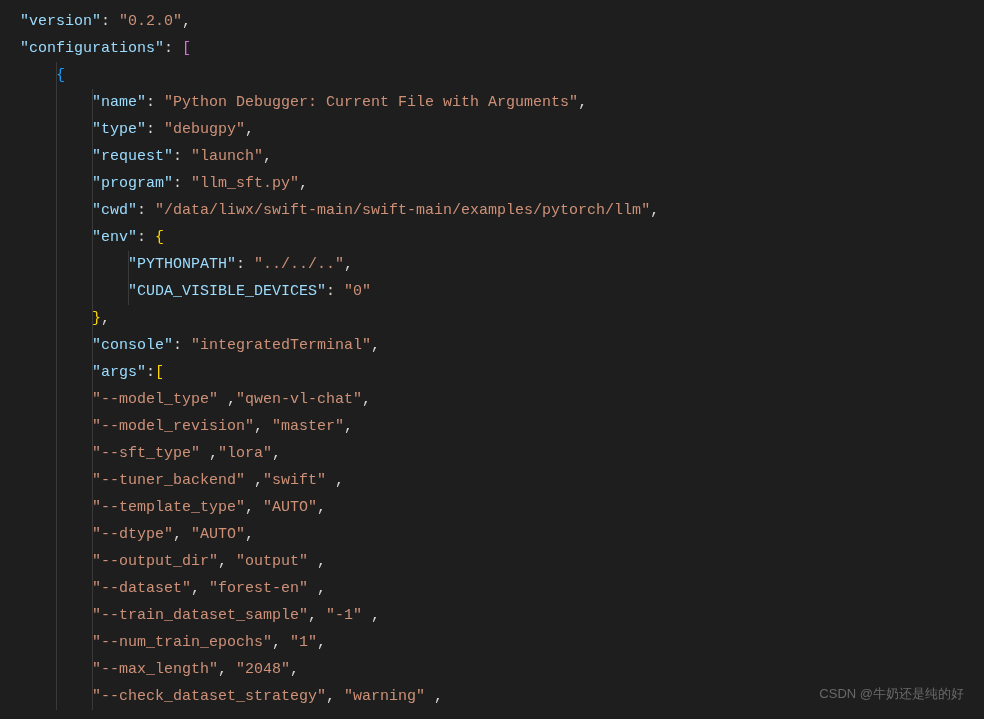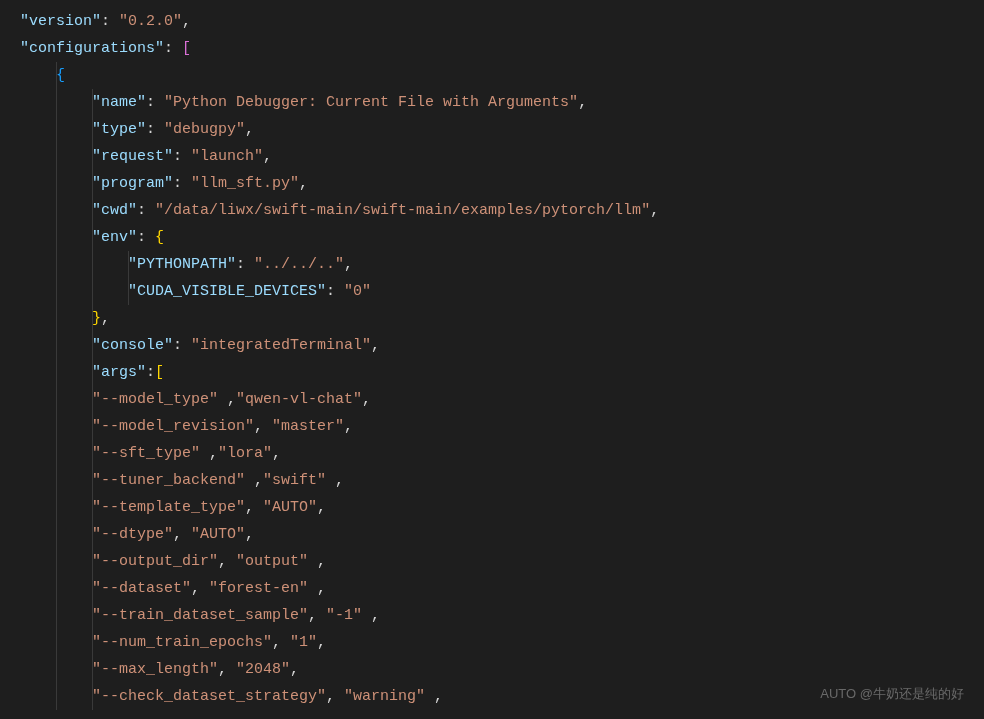--- a/index.html
+++ b/index.html
@@ -68,19 +68,19 @@
     <div class="line">        <span class="str">"--template_type"</span><span class="pun">, </span><span class="str">"AUTO"</span><span class="pun">,</span></div>
     <div class="line">        <span class="str">"--dtype"</span><span class="pun">, </span><span class="str">"AUTO"</span><span class="pun">,</span></div>
     <div class="line">        <span class="str">"--output_dir"</span><span class="pun">, </span><span class="str">"output"</span><span class="pun"> ,</span></div>
     <div class="line">        <span class="str">"--dataset"</span><span class="pun">, </span><span class="str">"forest-en"</span><span class="pun"> ,</span></div>
     <div class="line">        <span class="str">"--train_dataset_sample"</span><span class="pun">, </span><span class="str">"-1"</span><span class="pun"> ,</span></div>
     <div class="line">        <span class="str">"--num_train_epochs"</span><span class="pun">, </span><span class="str">"1"</span><span class="pun">,</span></div>
     <div class="line">        <span class="str">"--max_length"</span><span class="pun">, </span><span class="str">"2048"</span><span class="pun">,</span></div>
     <div class="line">        <span class="str">"--check_dataset_strategy"</span><span class="pun">, </span><span class="str">"warning"</span><span class="pun"> ,</span></div>
   </div>
 
-<div class="watermark">AUTO @牛奶还是纯的好</div>
+<div class="watermark">CSDN @牛奶还是纯的好</div>
 
 <div style="position: absolute; top: 8px; left: 20px; pointer-events: none;">
     <div style="position: absolute; left: 36px; top: 54px; height: 648px; border-left: 1px solid rgb(58, 58, 58);"></div>
     <div style="position: absolute; left: 72px; top: 81px; height: 621px; border-left: 1px solid rgb(58, 58, 58);"></div>
     <div style="position: absolute; left: 108px; top: 243px; height: 54px; border-left: 1px solid rgb(58, 58, 58);"></div>
   </div>
 
 </body></html>

